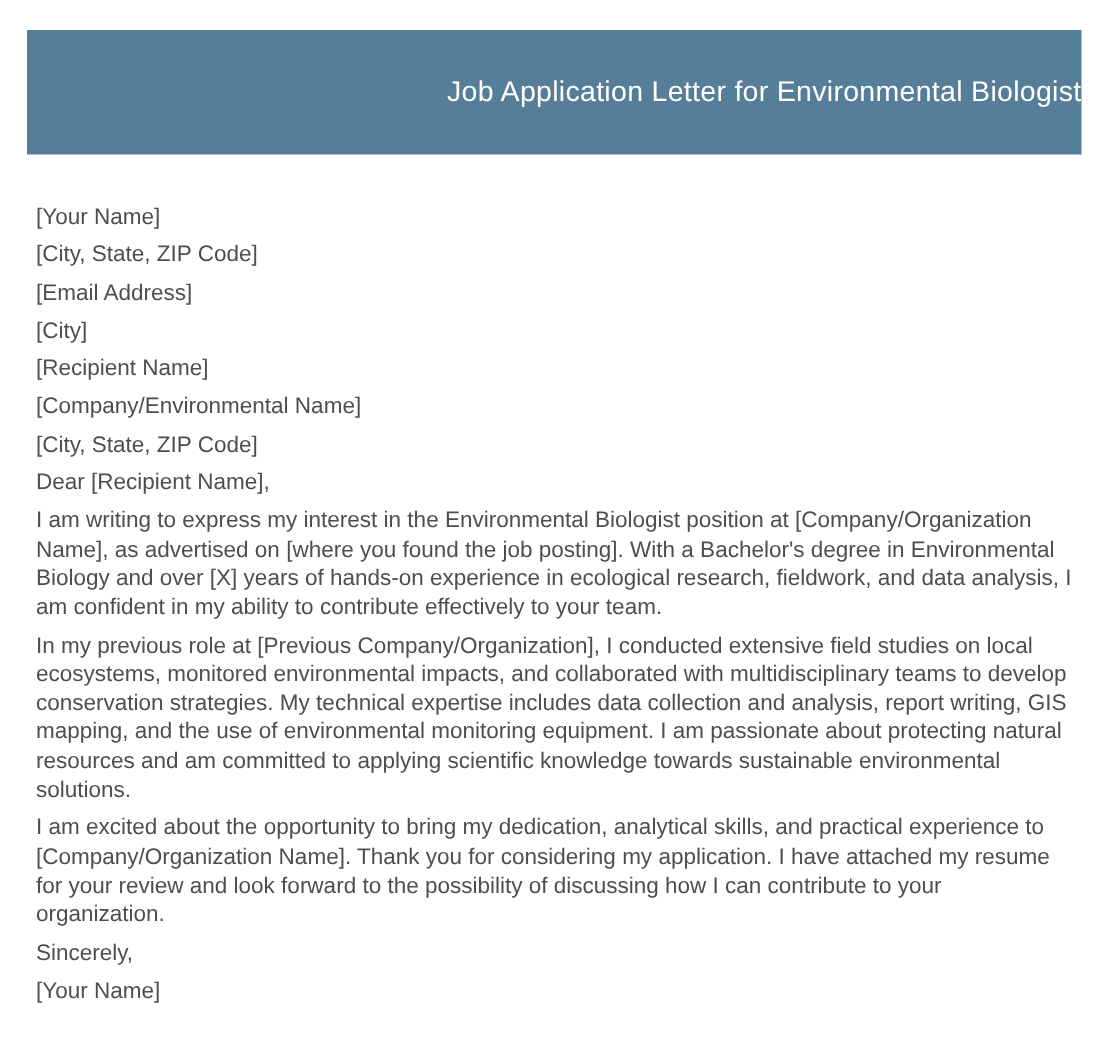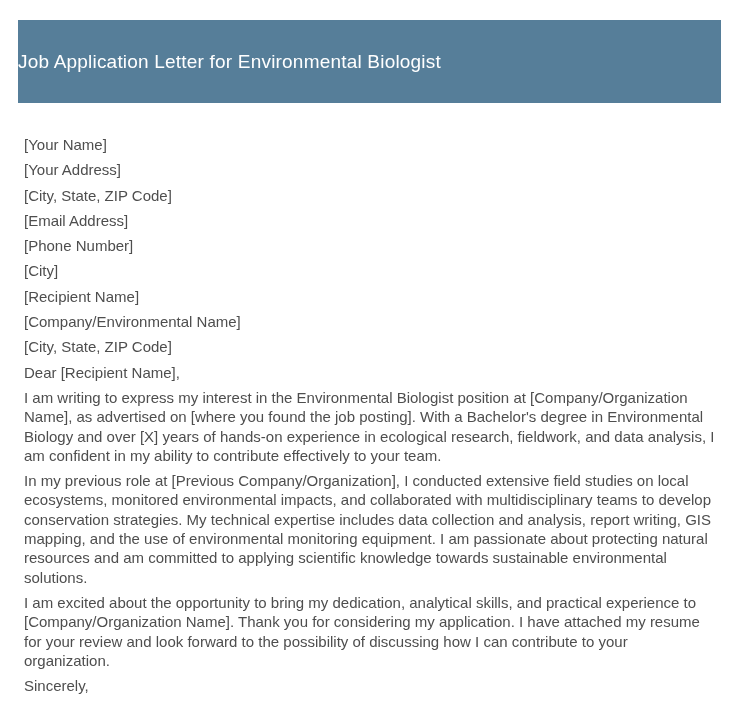--- a/index.html
+++ b/index.html
@@ -20,21 +20,21 @@
     height: 705px;
     background: var(--page-bg);
     overflow: hidden;
   }
   .header-band {
     margin: 20px 19px 0 18px;
     height: 83px;
     background: var(--header-bg);
     display: flex;
     align-items: center;
-    justify-content: flex-start;
+    justify-content: flex-end;
   }
   .header-band h1 {
     color: var(--header-text);
     font-size: 19px;
     font-weight: 500;
     letter-spacing: 0.2px;
     text-align: center;
   }
   .letter-body {
     margin: 32px 18px 0 18px;
@@ -54,24 +54,22 @@
 <div class="page">
 
   <div class="header-band">
     <h1>Job Application Letter for Environmental Biologist</h1>
   </div>
 
   <div class="letter-body">
 
     <div>
       <div class="line">[Your Name]</div>
-      <div class="line">[Your Address]</div>
       <div class="line">[City, State, ZIP Code]</div>
       <div class="line">[Email Address]</div>
-      <div class="line">[Phone Number]</div>
       <div class="line">[City]</div>
     </div>
 
     <div>
       <div class="line">[Recipient Name]</div>
       <div class="line">[Company/Environmental Name]</div>
       <div class="line">[City, State, ZIP Code]</div>
     </div>
 
     <div class="line">Dear [Recipient Name],</div>

